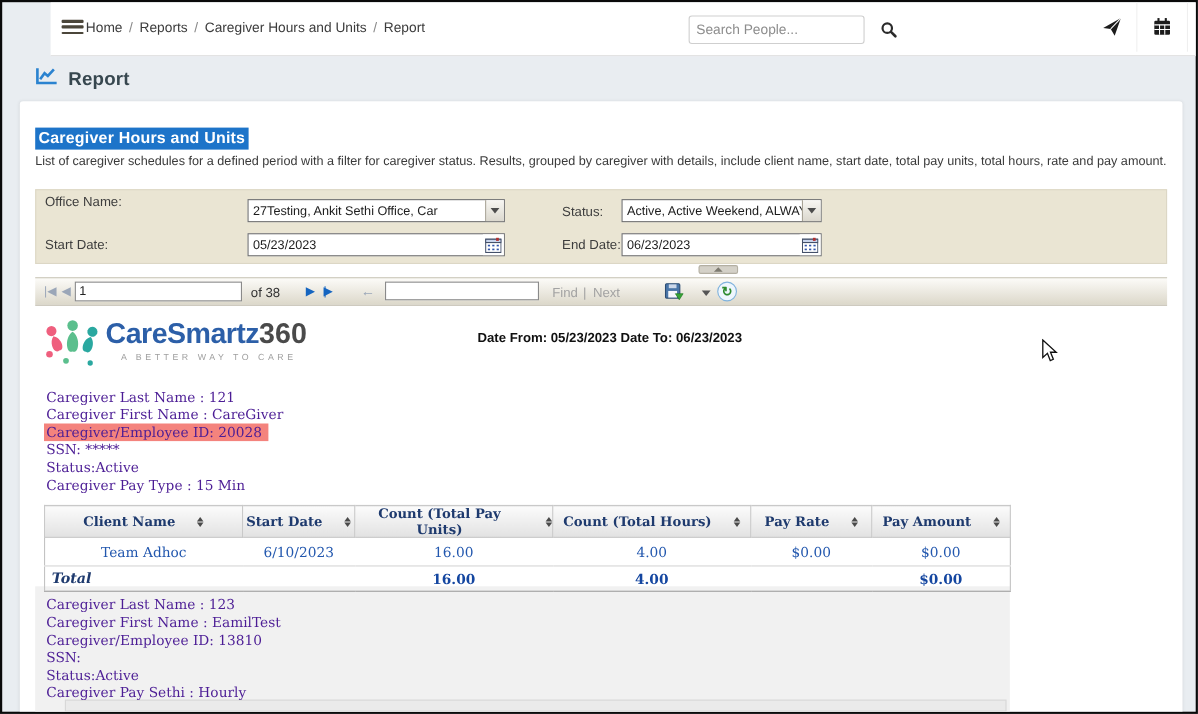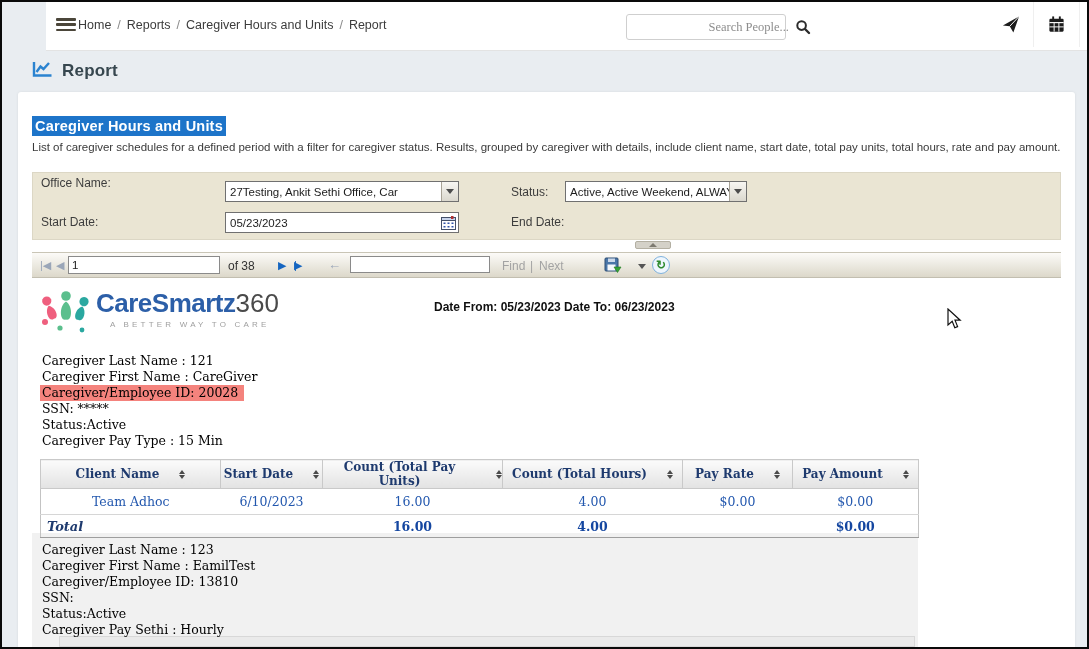--- a/index.html
+++ b/index.html
@@ -14,21 +14,21 @@
   .hamburger{ position:absolute; left:10px; top:16px; width:20px; height:13px;
     display:flex; flex-direction:column; justify-content:space-between; cursor:pointer;}
   .hamburger div{ height:2.5px; background:#4b463a; border-radius:1px;}
   .breadcrumb{ position:absolute; left:32px; top:0; height:45px; display:flex;
     align-items:center; font-size:12.5px; color:#3c3c3c;}
   .crumb{ cursor:pointer; }
   .crumb:not(:last-child)::after{ content:"/"; color:#8a8a8a; margin:0 6px; }
   .searchbox{ position:absolute; left:580px; top:12px; width:160px; height:26px;
     border:1px solid #cfcfcf; border-radius:3px; background:#fff; display:flex; align-items:center;}
   .searchbox input{ flex:1; border:none; outline:none; font-size:12.5px; color:#555;
-    padding:0 6px; font-family:Liberation Serif, serif; background:transparent;text-align:right;}
+    padding:0 6px; font-family:Liberation Sans, sans-serif; background:transparent;}
   .searchbox input::placeholder{ color:#8d8d8d; }
   .searchbox .mag{ margin-right:8px; display:flex; }
   .tb-icons{ position:absolute; right:6px; top:0; height:45px; display:flex; align-items:center;}
   .tb-ico{ padding:0 13px; height:45px; display:flex; align-items:center; cursor:pointer;}
   .tb-sep{ width:1px; height:45px; background:#efefef; }
   
   .page-head{ position:absolute; left:30px; top:58px; display:flex; align-items:center; gap:9px;}
   .page-head h1{ font-size:17px; color:#37474f; font-weight:bold; letter-spacing:.2px;}
   
   .card{ position:absolute; left:16px; top:90px; width:1057px; bottom:0;
@@ -71,25 +71,25 @@
   .refresh{ left:620px; top:3px; width:18px; height:18px; border:1px solid #7fb2dd; border-radius:50%;
     background:#eef6fd; color:#2e8b2e; font-weight:bold; font-size:12px; line-height:16px;
     text-align:center; cursor:pointer;}
   
   .doc-gray{ position:absolute; left:14px; top:441px; width:886px; bottom:0; background:#f1f1f1;}
   .hscroll{ position:absolute; left:41px; top:544px; width:856px; height:11px;
     background:#eaeaea; border:1px solid #d8d8d8; cursor:pointer;}
   .logo{ position:absolute; left:20px; top:196px; width:250px; height:56px; display:flex; align-items:flex-start;}
   .logo-txt{ margin-left:4px; }
   .logo-line1{ font-size:26px; font-weight:bold; color:#2c5fa8; letter-spacing:-.5px; line-height:30px;}
-  .logo-line1 .suf{ font-weight:400; color:#4a4a4a; letter-spacing:0;}
+  .logo-line1 .suf{ font-weight:700; color:#4a4a4a; letter-spacing:0;}
   .logo-tag{ font-size:8px; color:#9f9f9f; letter-spacing:3.2px; margin:2px 0 0 14px;}
   .date-range{ position:absolute; left:416px; top:208px; font-size:12px; font-weight:bold; color:#101010;}
   .cg-block{ position:absolute; left:24px; font-family:"DejaVu Serif",serif;
-    font-size:12.5px; color:#000000; line-height:16px;}
+    font-size:12.5px; color:#4c1d95; line-height:16px;}
   .cg-block div{ height:16px; }
   .hl{ display:inline-block; background:#f4837d; width:204px; margin-left:-2px; padding-left:2px;}
   
   .rpt-table{ position:absolute; left:22px; top:367px; width:878px; border-collapse:collapse;
     font-family:"DejaVu Serif",serif; border:1px solid #c3c3c3; table-layout:fixed;}
   .rpt-table th{ background:linear-gradient(#fbfbfb,#e2e2e2); border:1px solid #c9c9c9;
     font-size:12px; color:#1e3a6e; height:18px; font-weight:bold; cursor:pointer;}
   .th-in{ display:flex; align-items:center; justify-content:center; gap:20px;}
   .sort{ display:inline-flex; flex-direction:column; gap:1px;}
   .sort .u{ width:0;height:0;border-left:3px solid transparent;border-right:3px solid transparent;border-bottom:4px solid #4a4a4a;}
@@ -203,20 +203,38 @@
                 <rect x="6.5" y="6.5" width="2" height="1.5"></rect>
                 <rect x="10.5" y="6.5" width="2" height="1.5"></rect>
                 <rect x="2.5" y="10" width="2" height="1.5"></rect>
                 <rect x="6.5" y="10" width="2" height="1.5"></rect>
                 <rect x="10.5" y="10" width="2" height="1.5"></rect>
               </g>
             </svg>
         </span>
       </div>
       <span class="f-label" style="left:478px; top:42px;">End Date:</span>
+      <div class="f-box" style="left:532px; top:39px; width:182px;">
+        <span class="val">06/23/2023</span>
+        <span class="cal-btn">
+          <svg width="15" height="14" viewBox="0 0 15 14">
+              <rect x="0.5" y="1.5" width="14" height="12" fill="#fff" stroke="#44506a"></rect>
+              <rect x="0.5" y="1.5" width="14" height="3" fill="#c8d4ec" stroke="#44506a"></rect>
+              <rect x="10" y="0" width="2.5" height="3" fill="#b03030"></rect>
+              <g fill="#3355aa">
+                <rect x="2.5" y="6.5" width="2" height="1.5"></rect>
+                <rect x="6.5" y="6.5" width="2" height="1.5"></rect>
+                <rect x="10.5" y="6.5" width="2" height="1.5"></rect>
+                <rect x="2.5" y="10" width="2" height="1.5"></rect>
+                <rect x="6.5" y="10" width="2" height="1.5"></rect>
+                <rect x="10.5" y="10" width="2" height="1.5"></rect>
+              </g>
+            </svg>
+        </span>
+      </div>
     </div>
 
     <div class="pill">
         <i></i>
       </div>
 
     <div class="toolbar">
       <span class="nav-g" style="left:8px;">|<span>◀</span></span>
       <span class="nav-g" style="left:24px;">◀</span>
       <input class="pg-input" value="1" style="">

